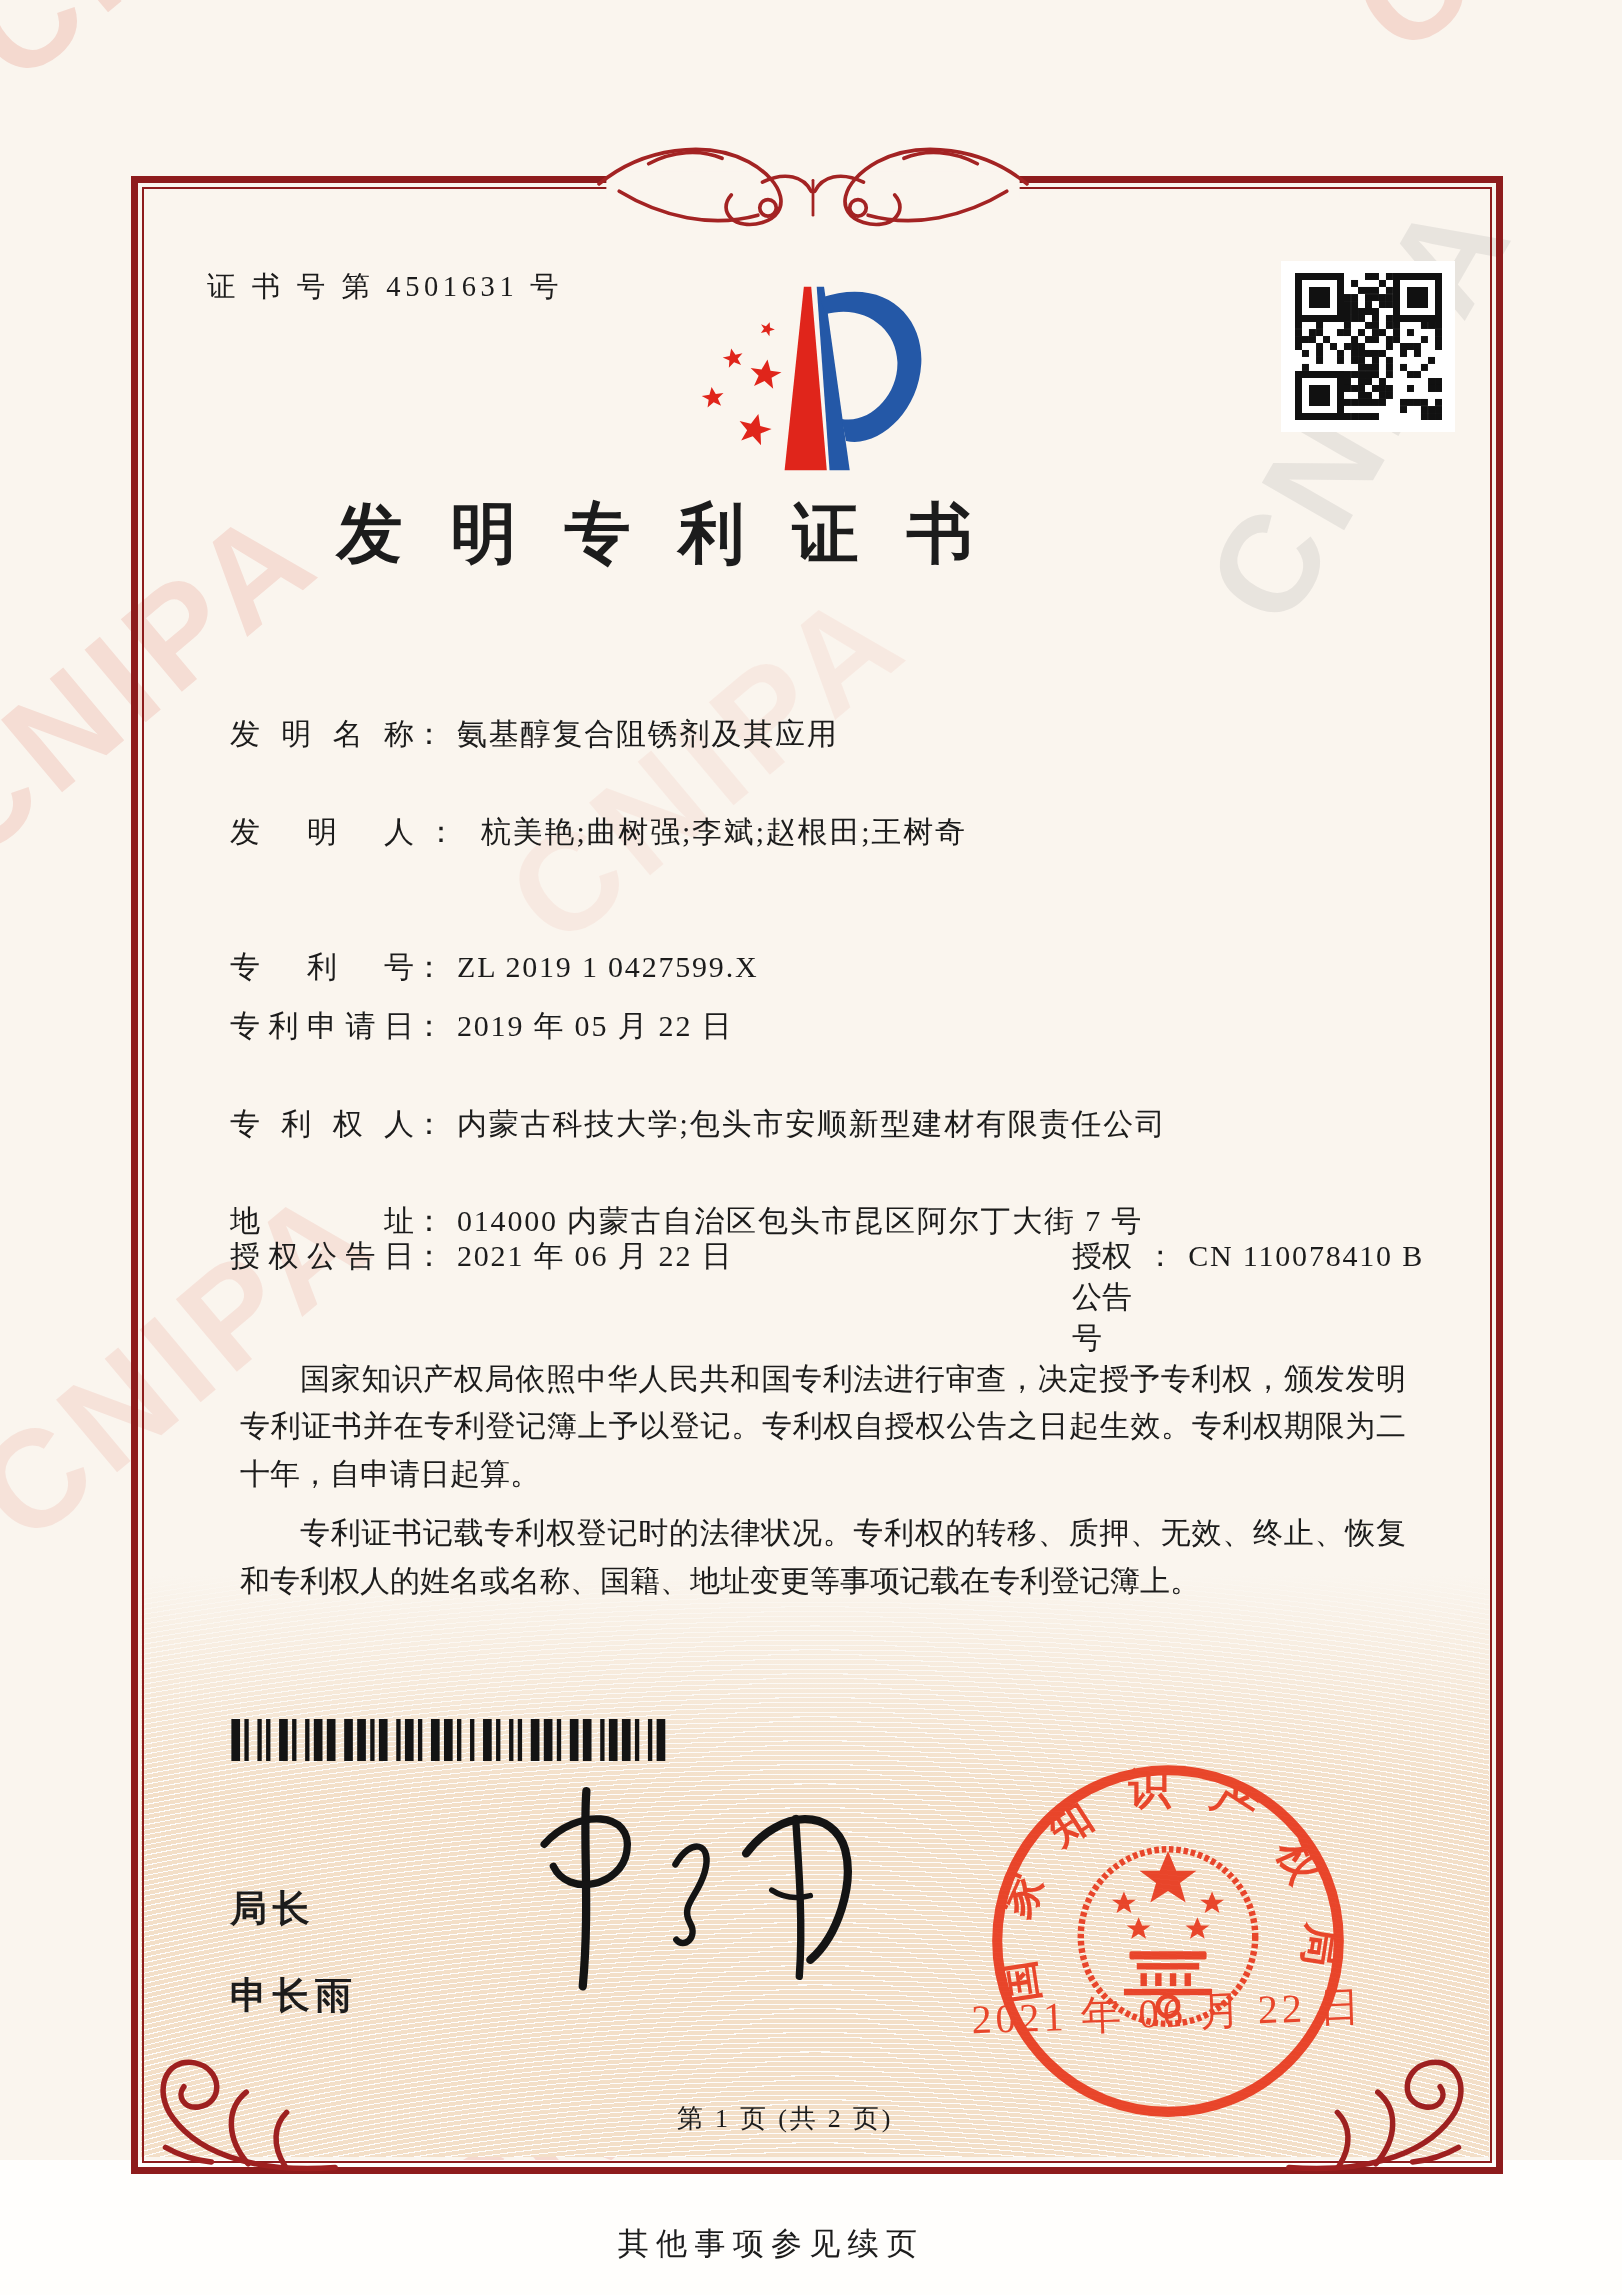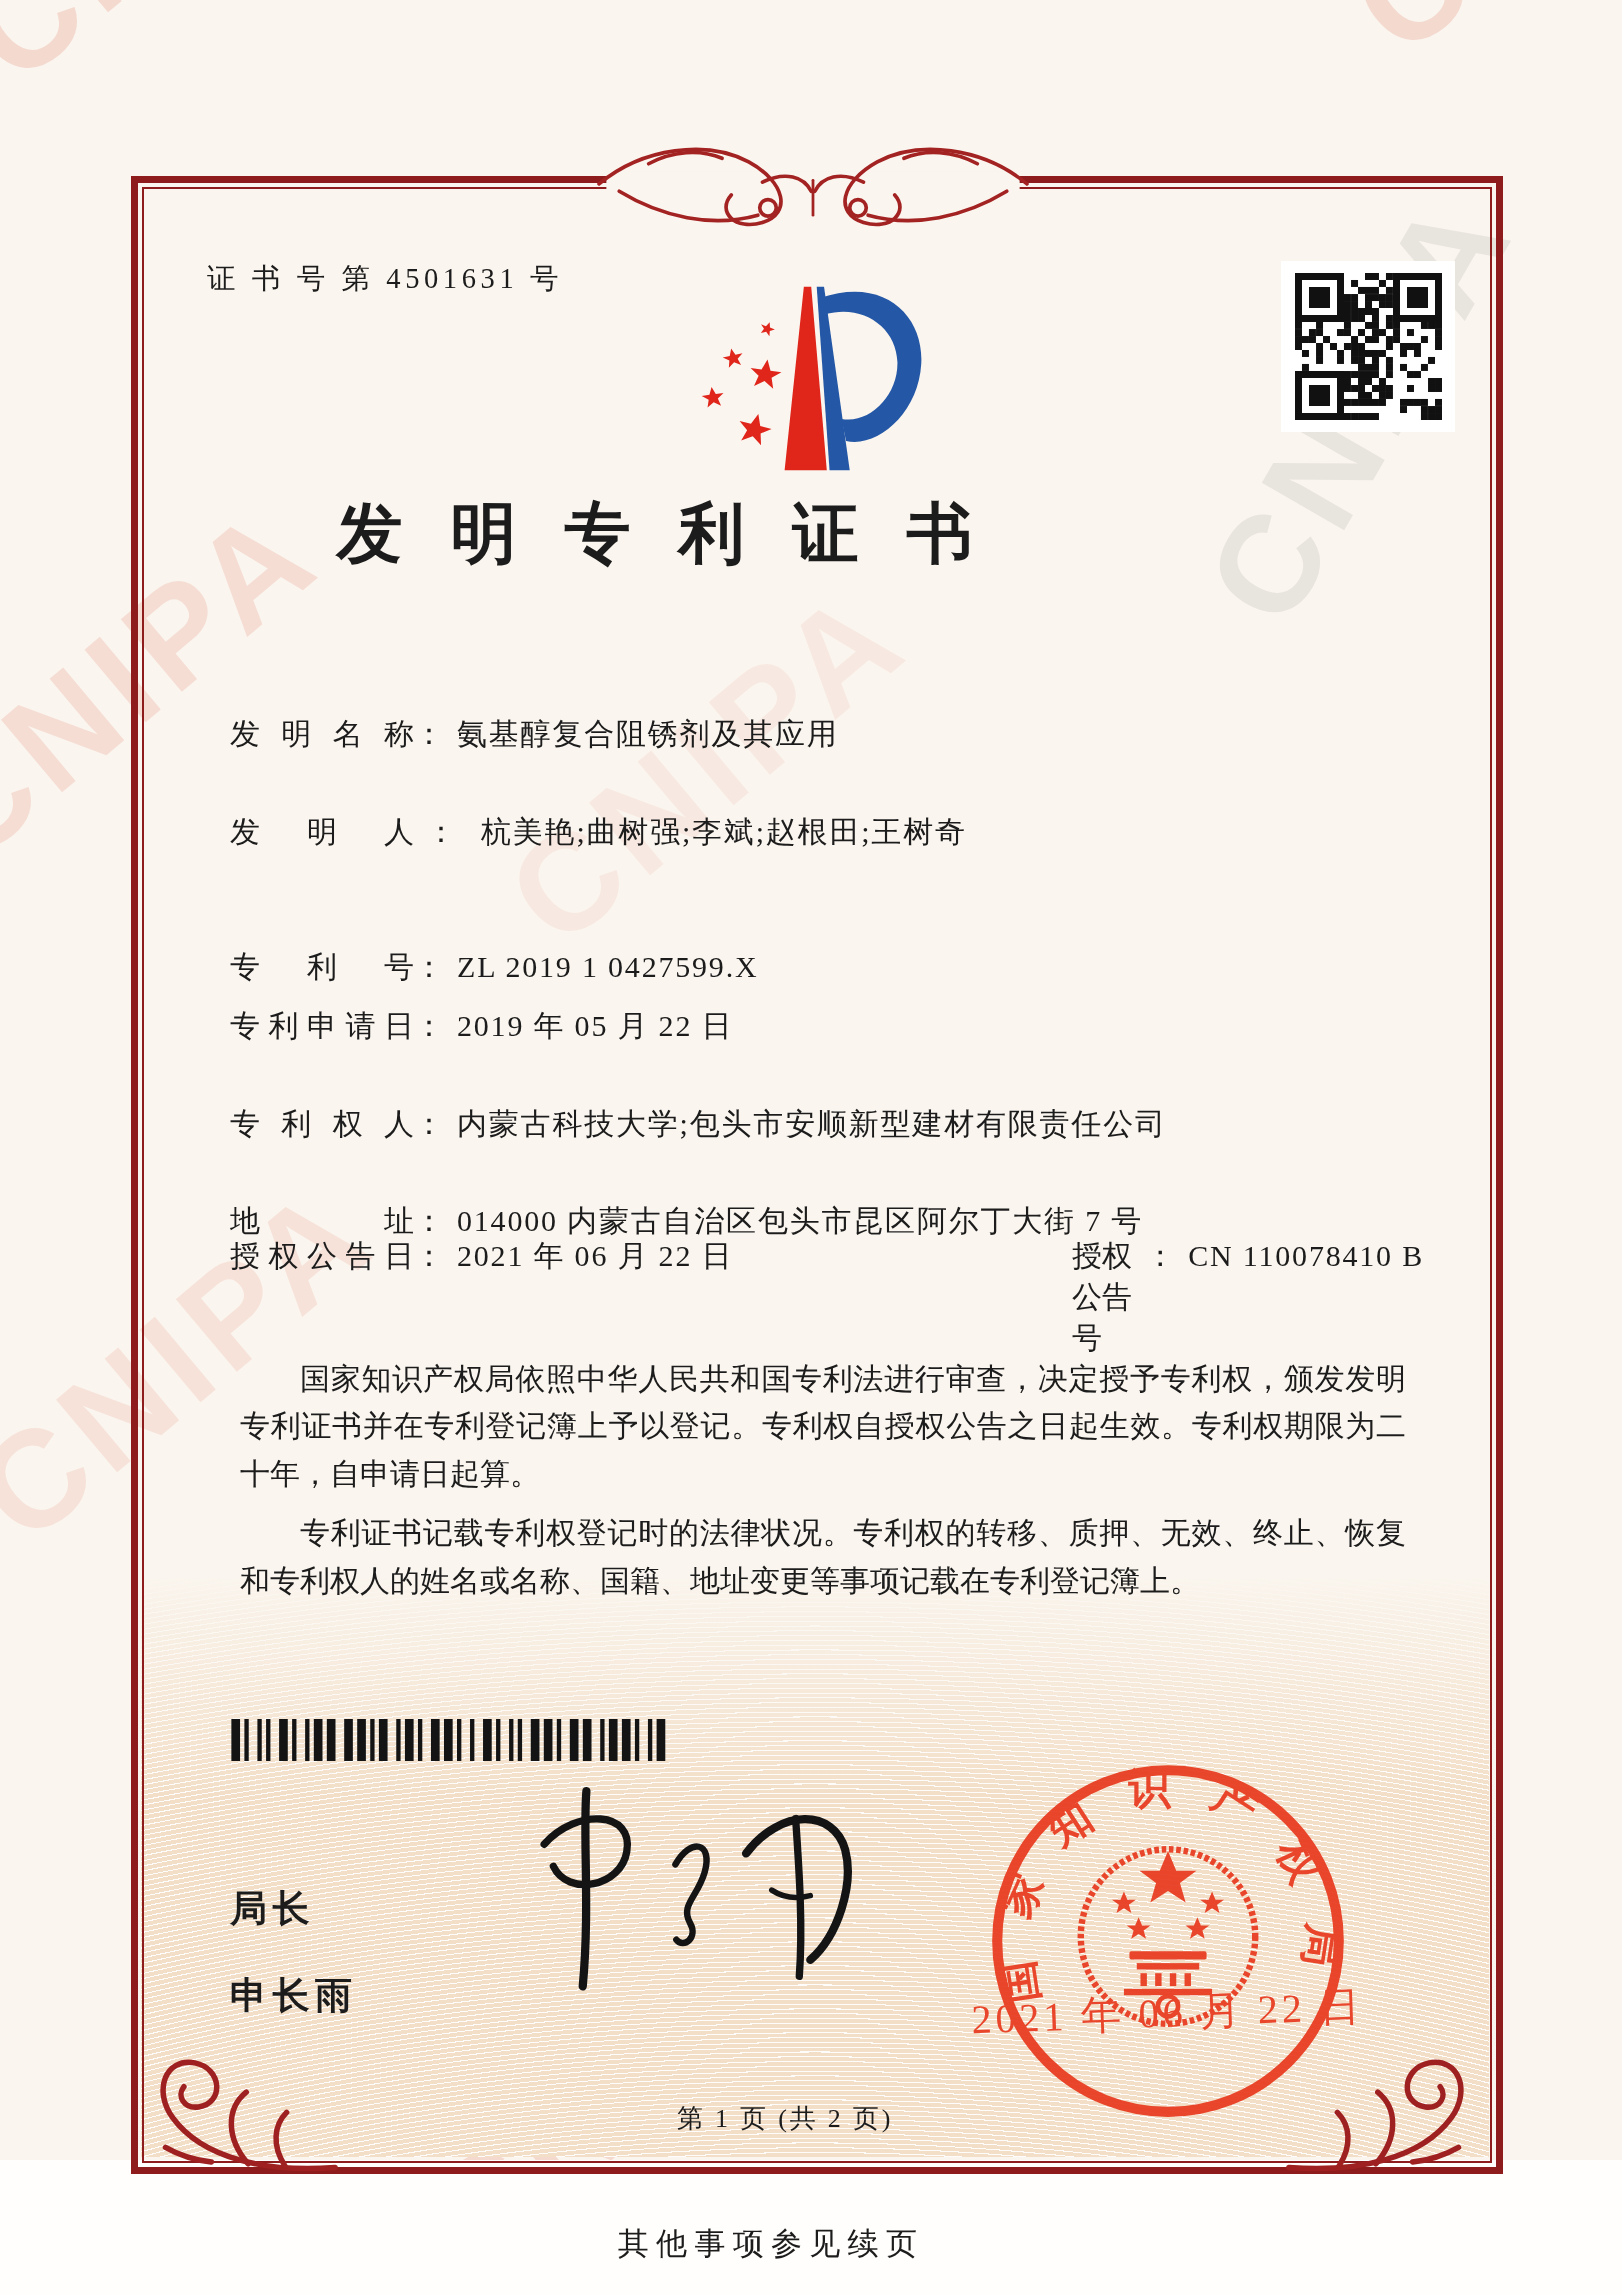--- a/index.html
+++ b/index.html
@@ -17,21 +17,21 @@
       linear-gradient(180deg,#faf5ee 0%,rgba(250,245,238,0) 220px),
       repeating-radial-gradient(ellipse 2388px 1377px at 50% 235%,
         rgba(255,255,255,.95) 0px, rgba(255,255,255,.95) 1.8px,
         rgba(243,223,200,0) 1.8px, rgba(243,223,200,0) 8.3px);}
   
   .wm{position:absolute;font-family:"Liberation Sans","DejaVu Sans",sans-serif;font-weight:bold;
       font-size:138px;letter-spacing:9.2px;color:#e79a8b;transform:rotate(-40deg);
       transform-origin:left top;z-index:1;pointer-events:none;white-space:nowrap;}
   .wm.gray{color:#8f8f8f;}
   
-  .cert-no{left:207px;top:260px;font-size:28.5px;letter-spacing:4.6px;z-index:2;}
+  .cert-no{left:207px;top:268px;font-size:28.5px;letter-spacing:4.6px;z-index:2;}
   .title{left:0;top:489px;width:1309px;text-align:center;font-size:66px;font-weight:bold;
          letter-spacing:48px;text-indent:48px;z-index:2;}
   .row{position:absolute;left:230px;display:flex;align-items:baseline;font-size:30px;z-index:2;}
   .flabel{display:inline-block;width:184px;text-align:justify;text-align-last:justify;}
   .colon{margin-right:13px;}
   .fvalue{letter-spacing:1.8px;white-space:nowrap;}
   .grant2{position:absolute;left:842px;top:0;display:flex;align-items:baseline;}
   .body-text{left:228px;top:1343px;width:1190px;font-size:30px;line-height:1.58;
              text-align:justify;z-index:2;}
   .body-text p{margin:12px;text-indent:2em;}

